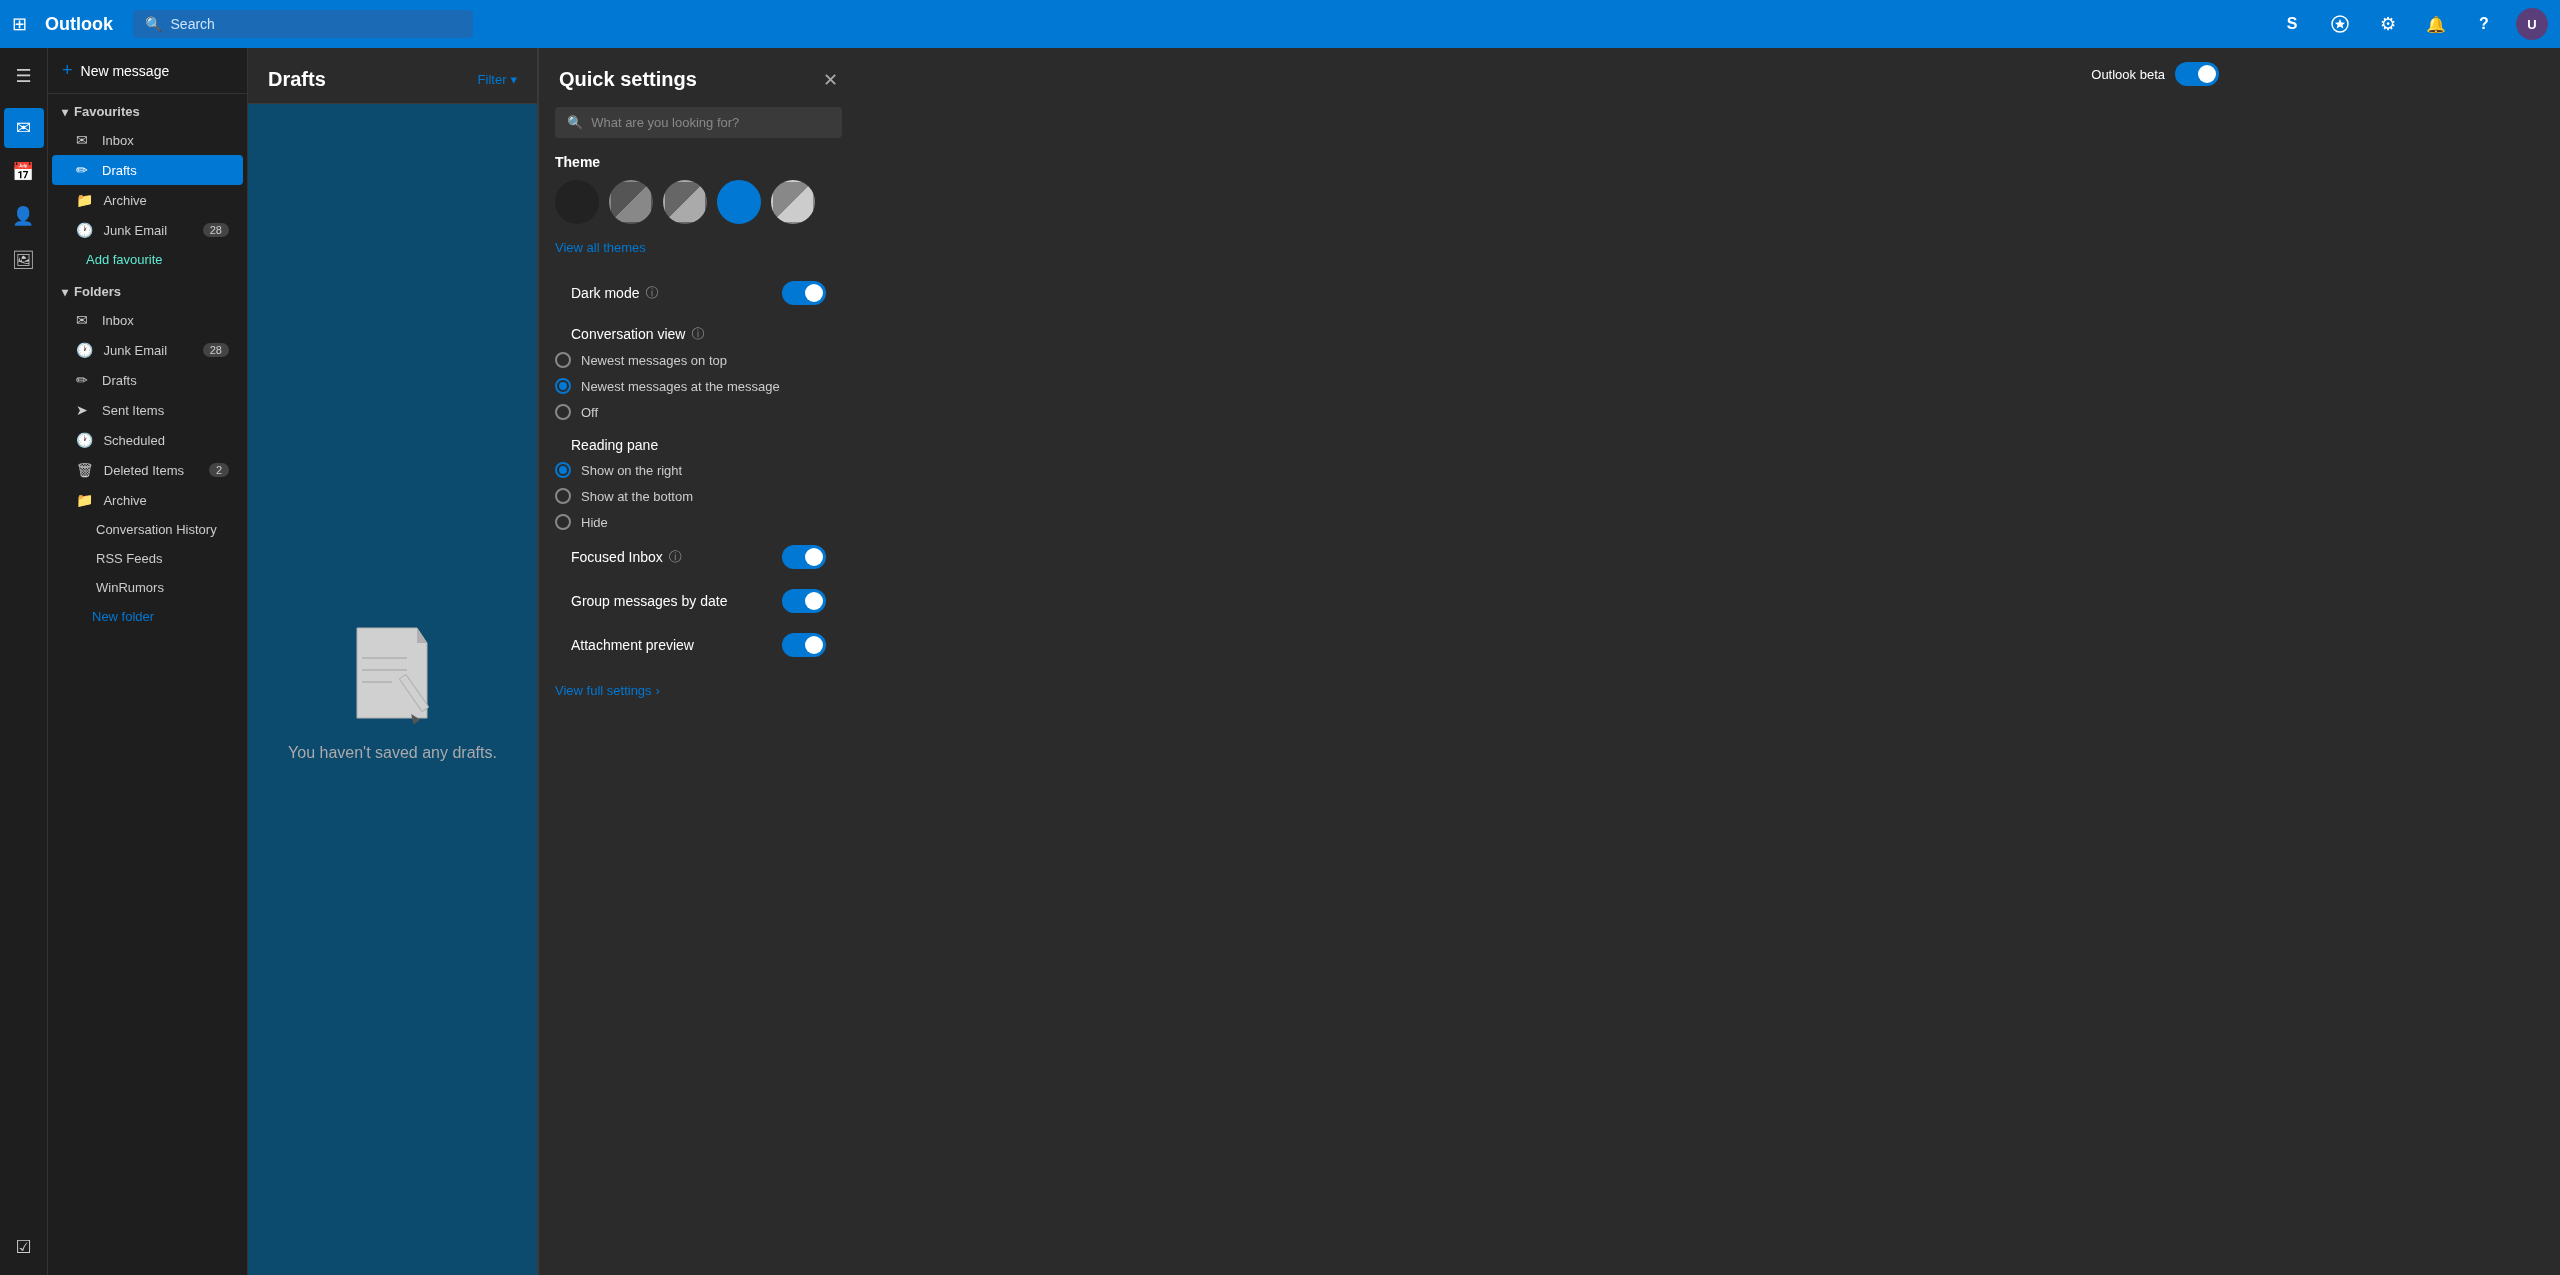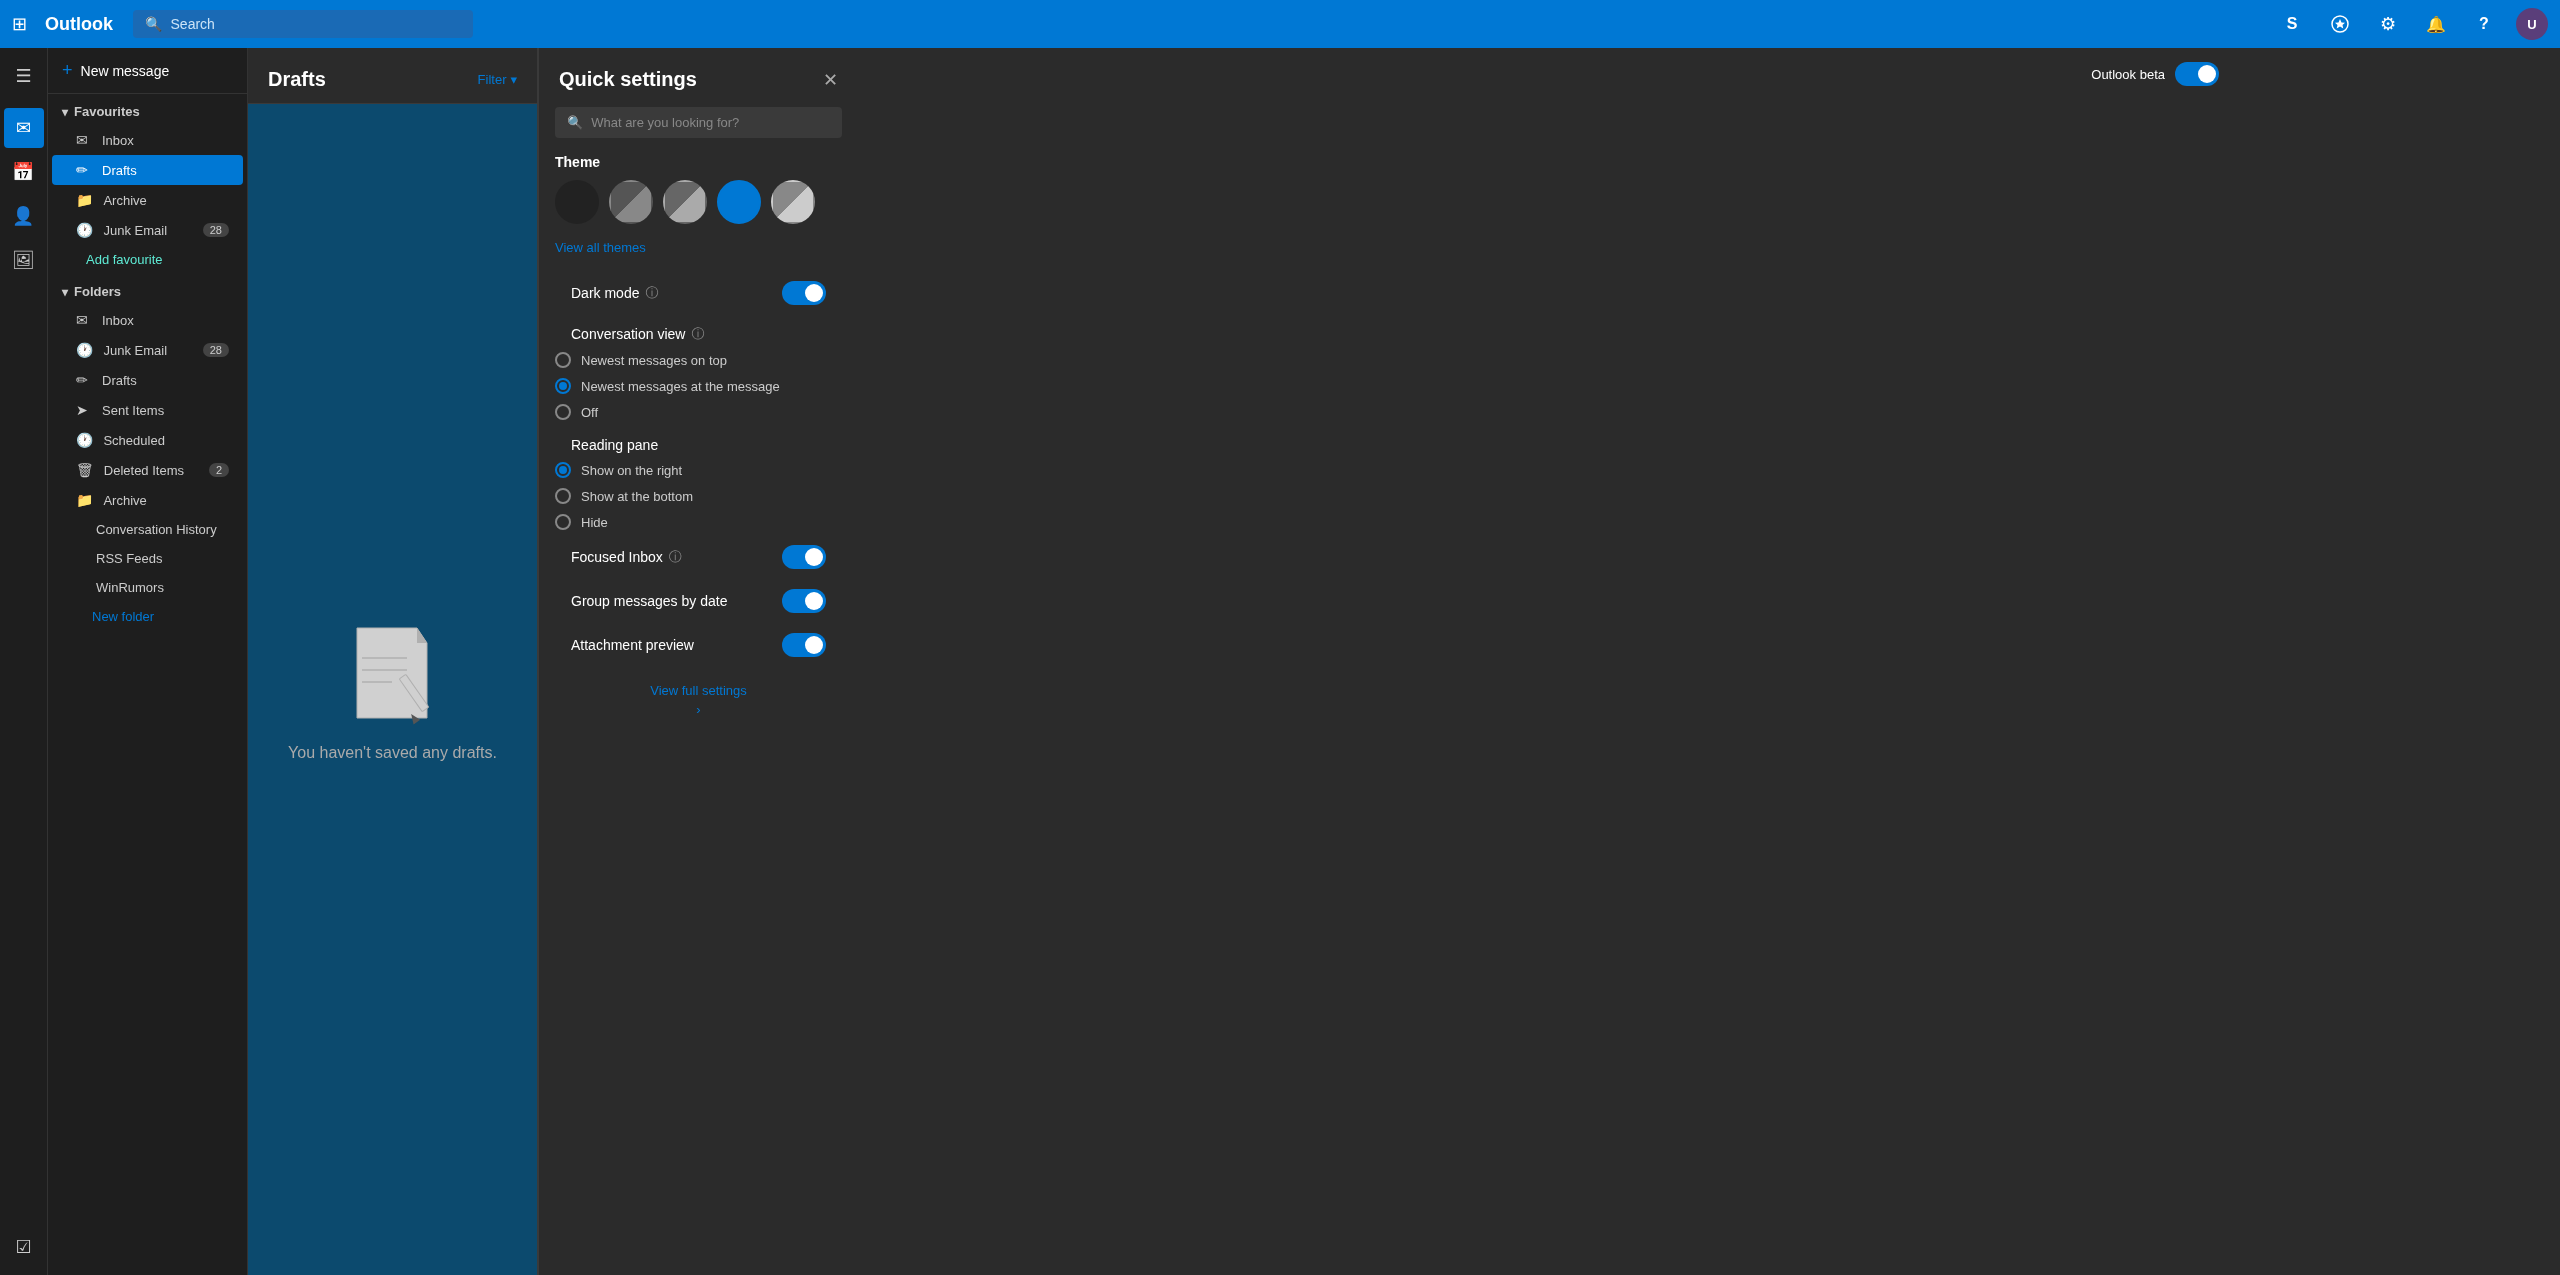--- a/index.html
+++ b/index.html
@@ -309,21 +309,20 @@
     }
 
     .view-full-settings {
       font-size: 13px;
       color: #0078d4;
       padding: 16px 16px 16px 16px;
       cursor: pointer;
       display: flex;
       align-items: center;
       gap: 4px;
-      flex-direction: column;
     }
 
     
     #beta-bar {
       position: absolute;
       top: 48px;
       right: 325px;
       display: flex;
       align-items: center;
       gap: 10px;

